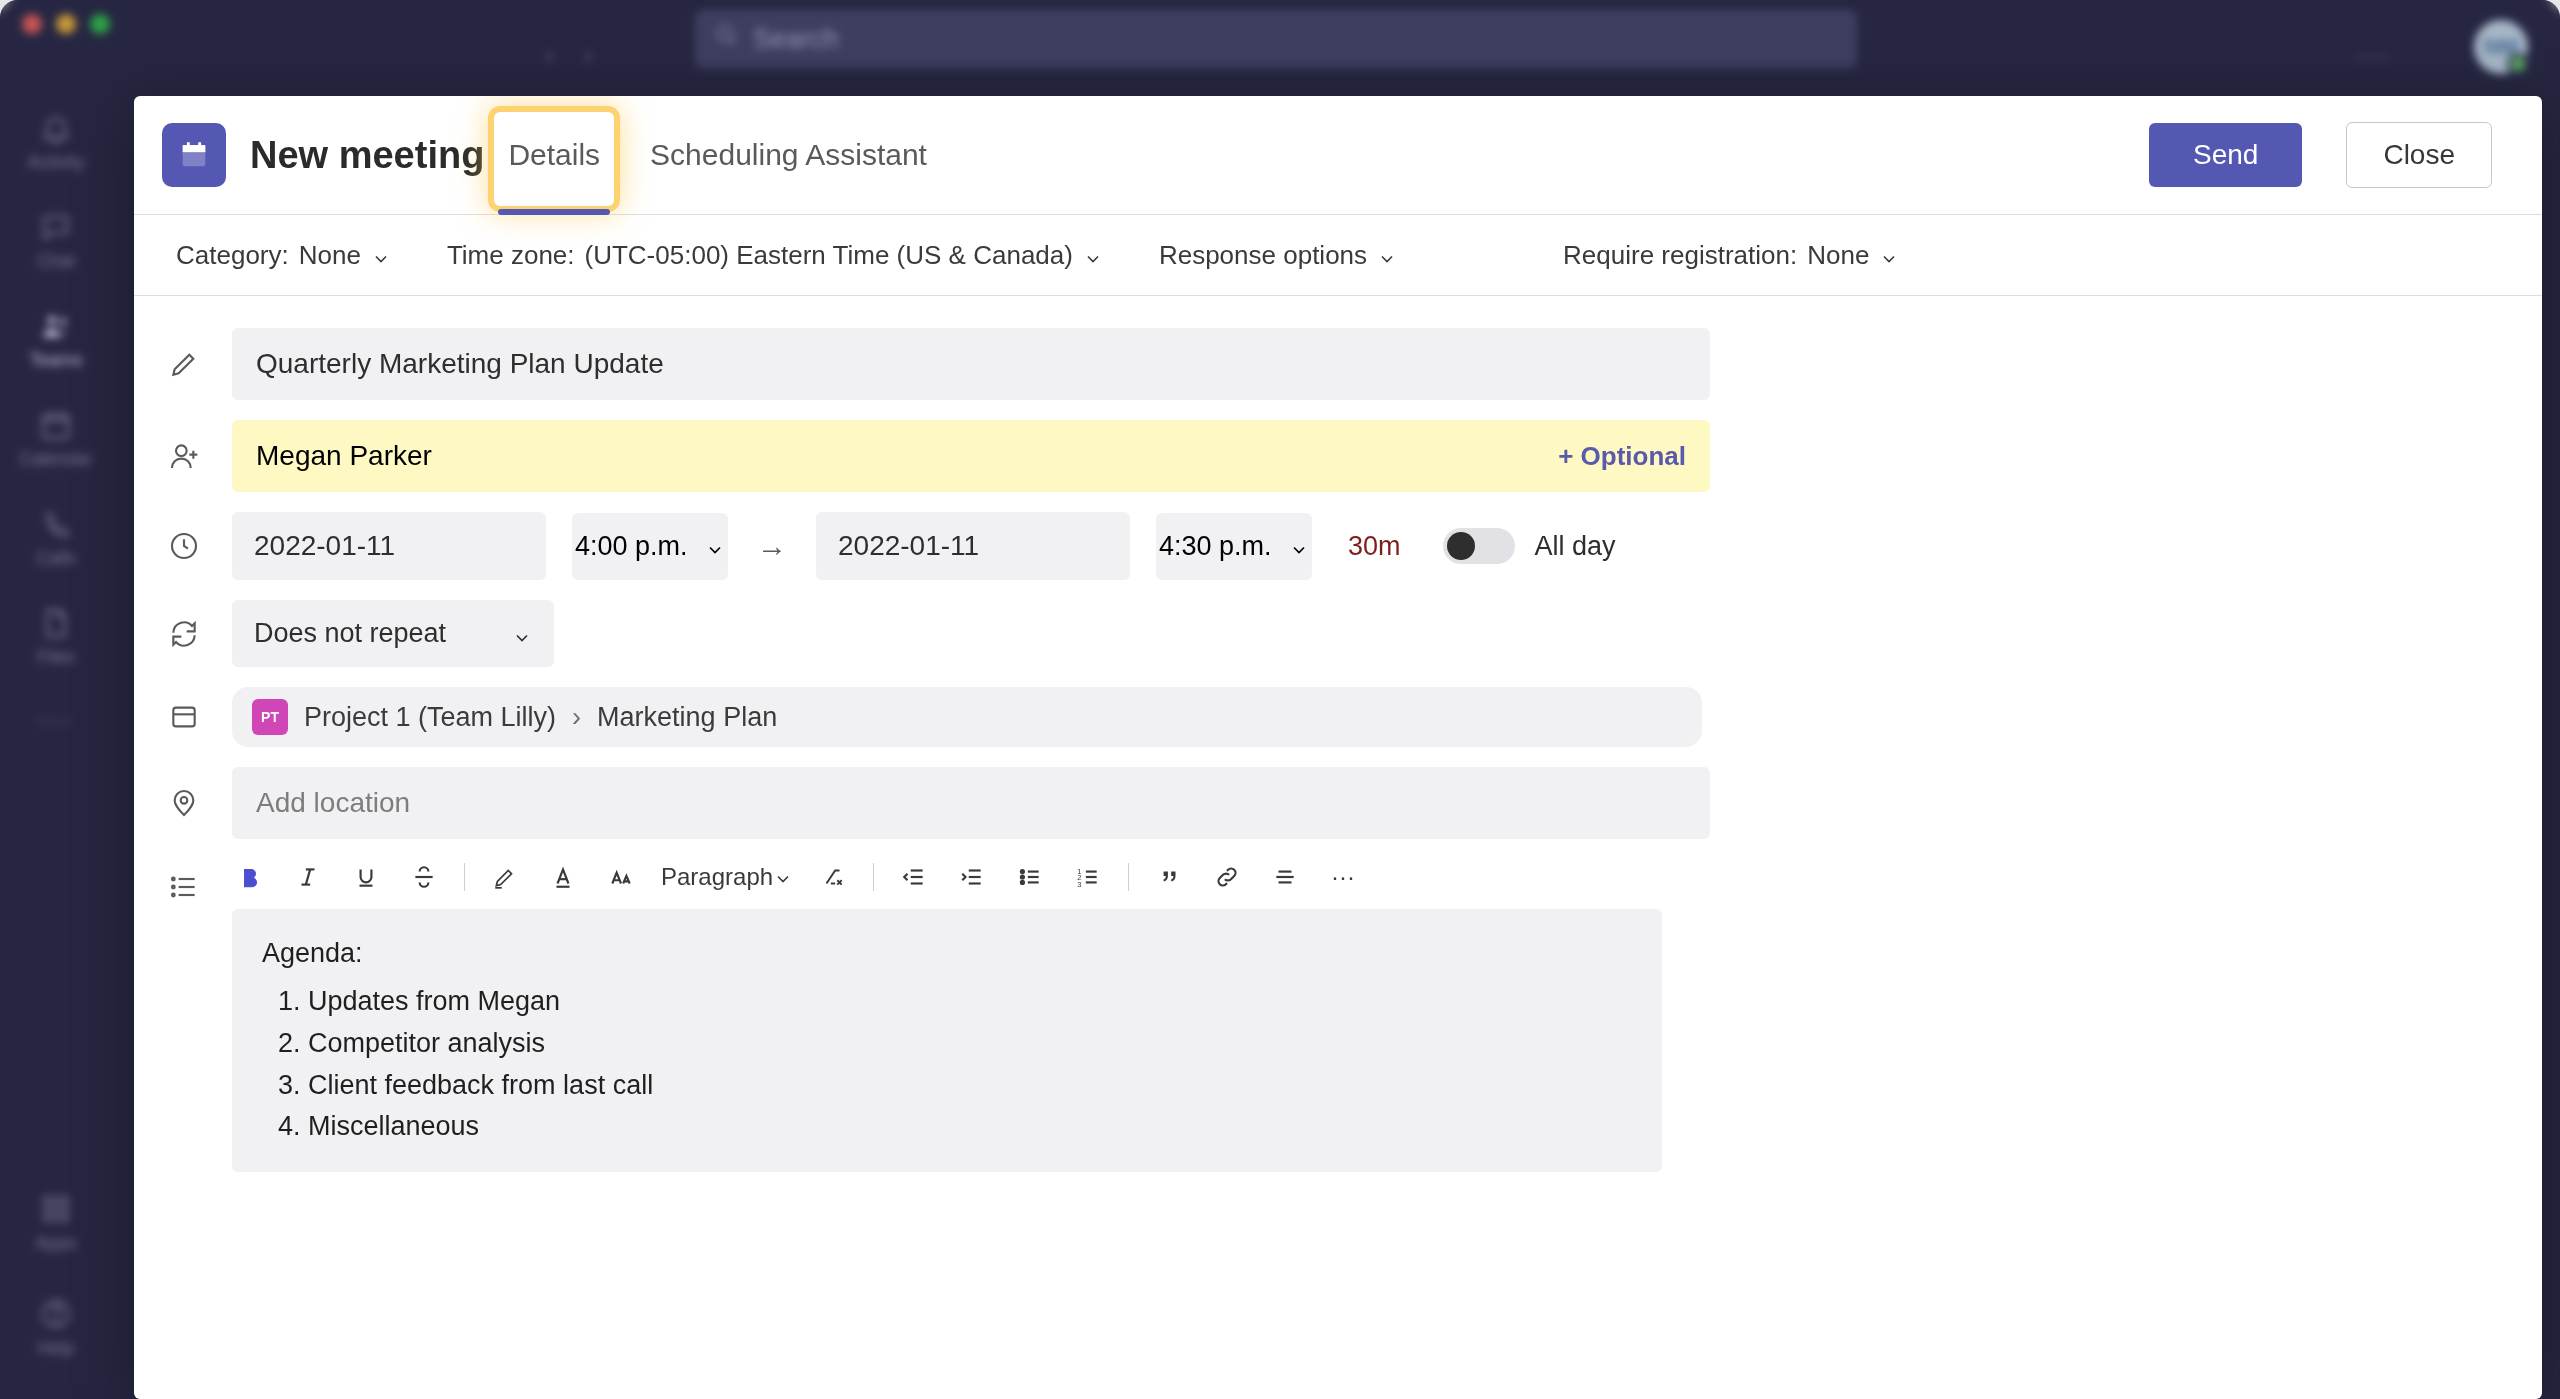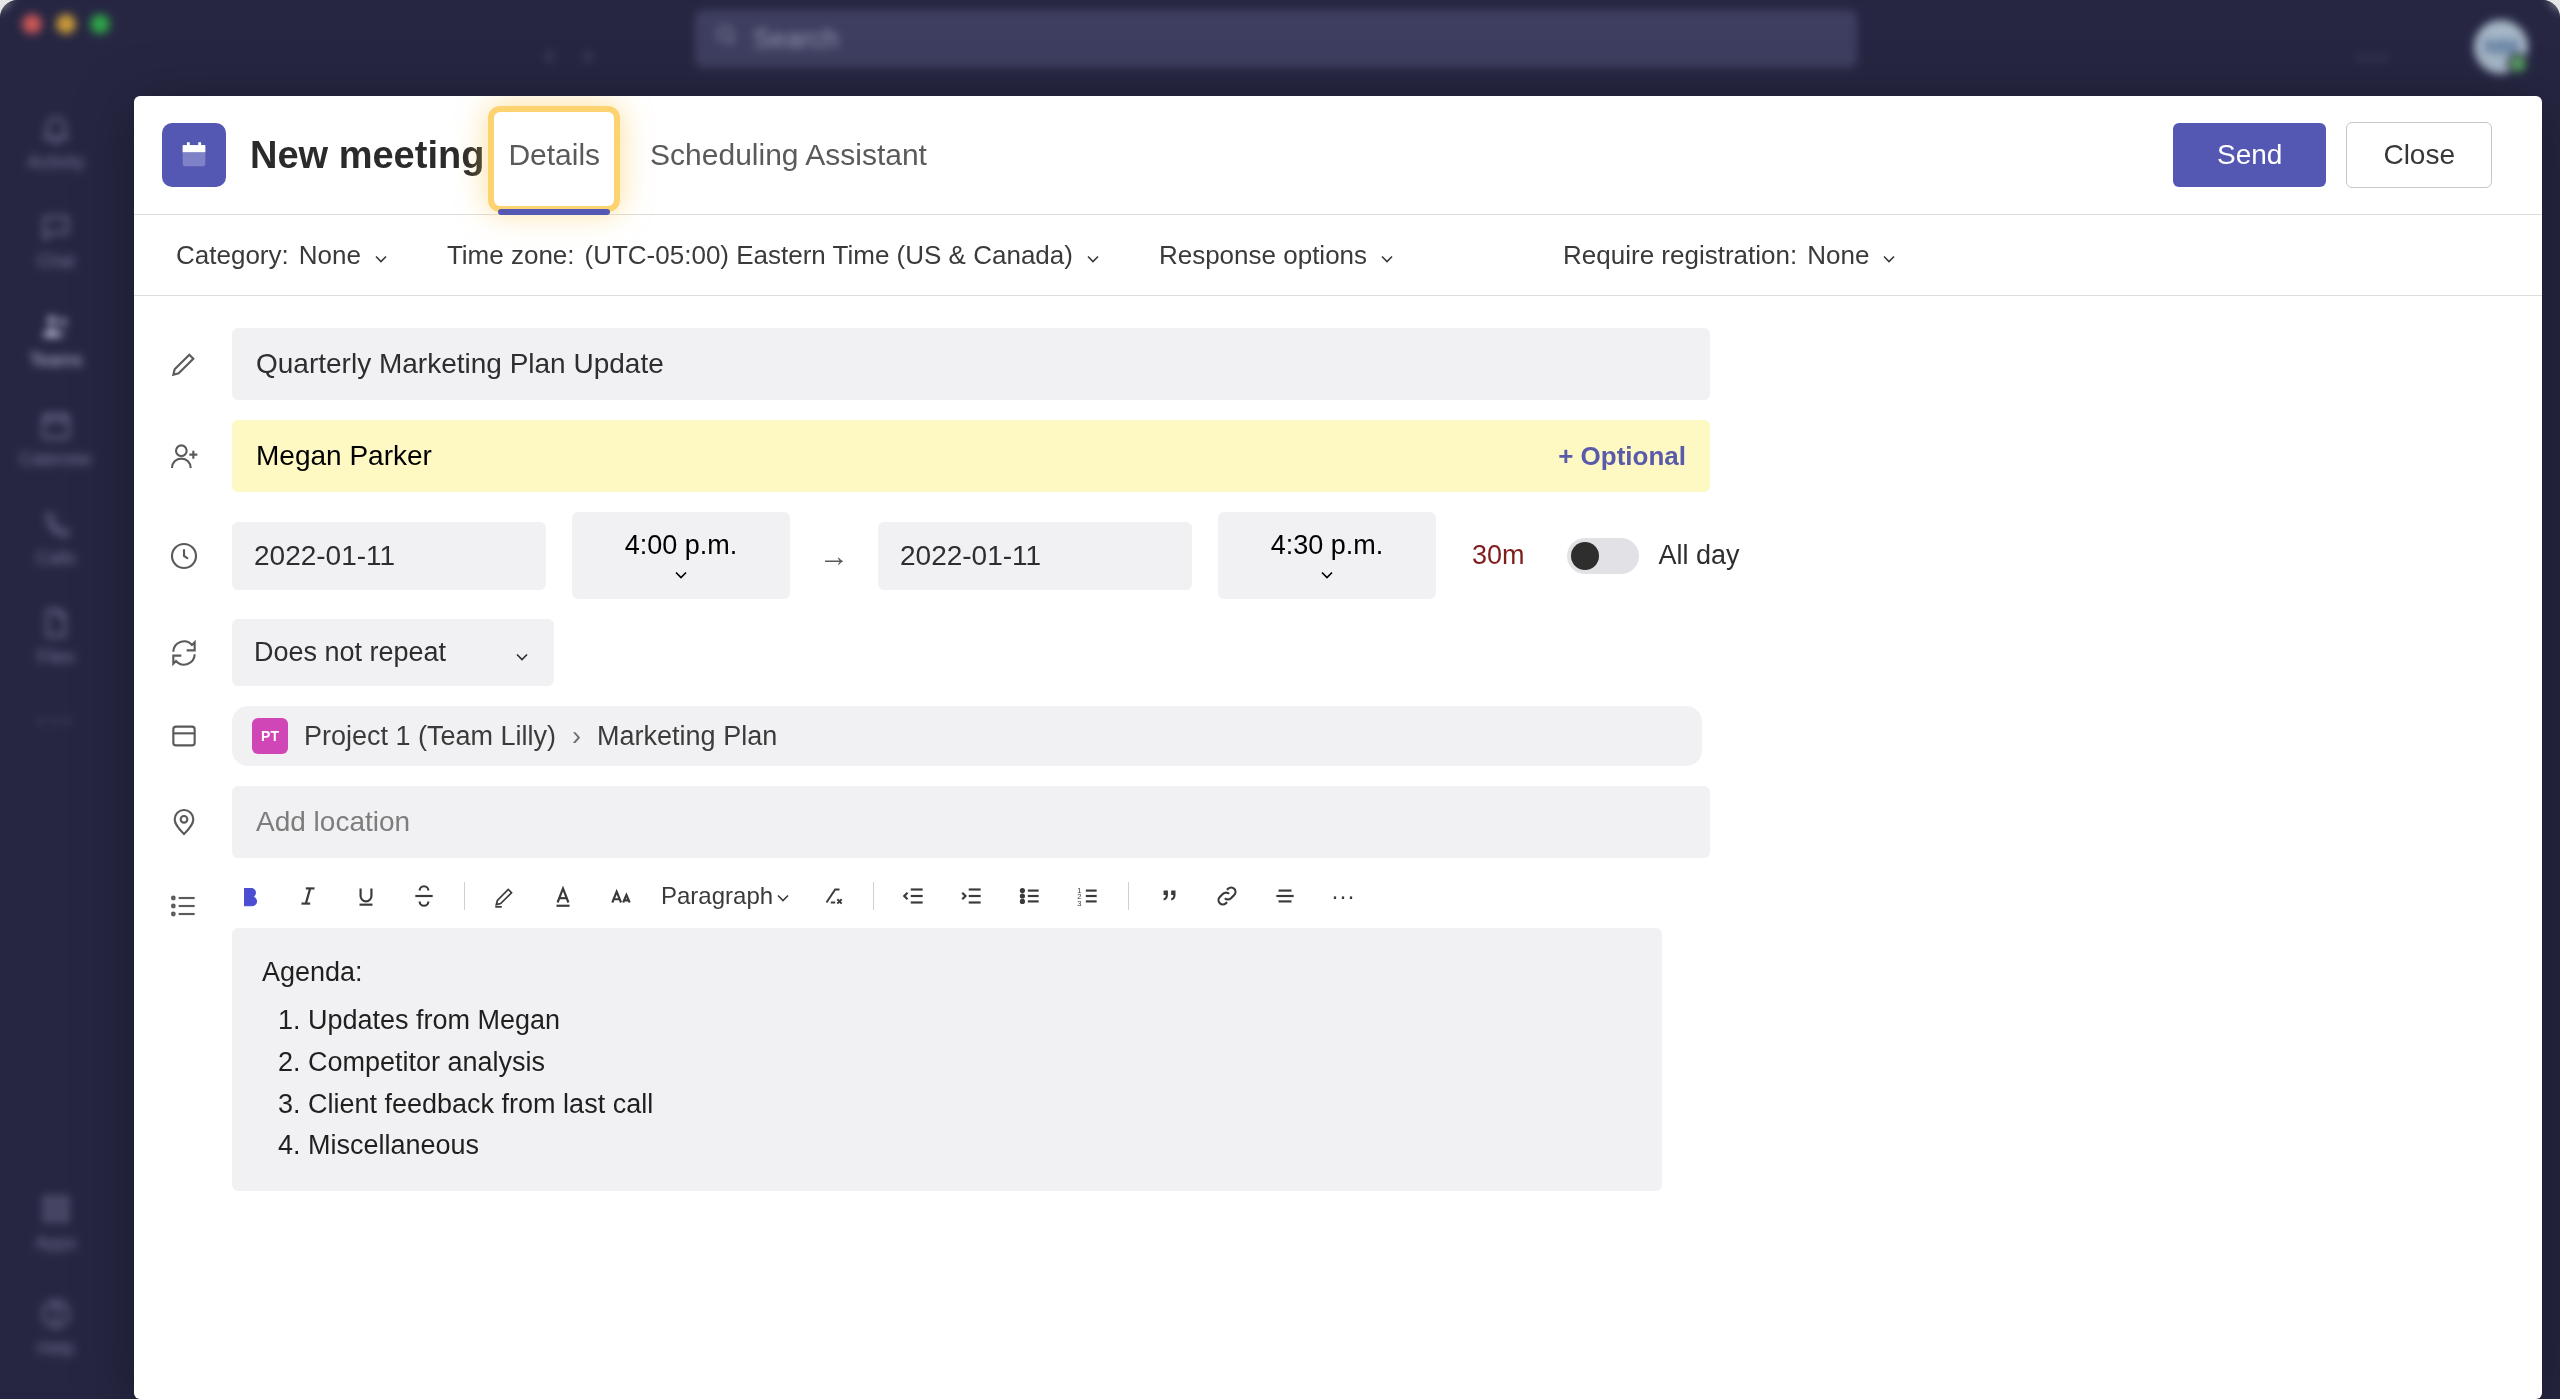--- a/index.html
+++ b/index.html
@@ -214,20 +214,21 @@
   margin-right: 20px;
 }
 .btn-close {
   background:#fff;
   color:#373737;
   border:1px solid #c7c7c7;
   border-radius:6px;
   font-size:28px;
   font-weight:500;
   padding: 16px 36px;
+  margin-left: 24px;
 }
 .options-bar {
   height: 80px;
   border-bottom: 1px solid #ddd;
   display:flex;
   align-items:center;
   padding: 0 42px;
   gap: 56px;
   font-size: 26px;
   color:#3a3a3a;
@@ -279,23 +280,23 @@
   padding: 0 24px;
 }
 .attendees-wrap input { flex:1;border:none;background:transparent;font-size:28px;padding:20px 0;outline:none;font-family:inherit;}
 .add-optional { font-size:26px; color:#5a5aab; font-weight:700;}
 .time-row .form-input { flex: 0 0 auto; }
 .date-field { width: 270px; padding:18px 22px;}
 .time-field {
   width: 150px;
   background:#f1f1f3;
   border:none;border-radius:6px;
-  padding: 18px 34px;
+  padding: 18px 3px;
   font-size:27px;
-  display:flex;align-items:center;justify-content:space-between;flex-direction:column;
+  display:flex;align-items:center;justify-content:space-between;
 }
 .arrow-right {
   width:36px; text-align:center;
   color:#5a5a5a;
   font-size:30px;
 }
 .duration-label { font-size:27px; color:#7f1d1d; margin-left:10px;}
 .toggle {
   margin-left: 16px;
   display:flex; align-items:center; gap: 20px;

